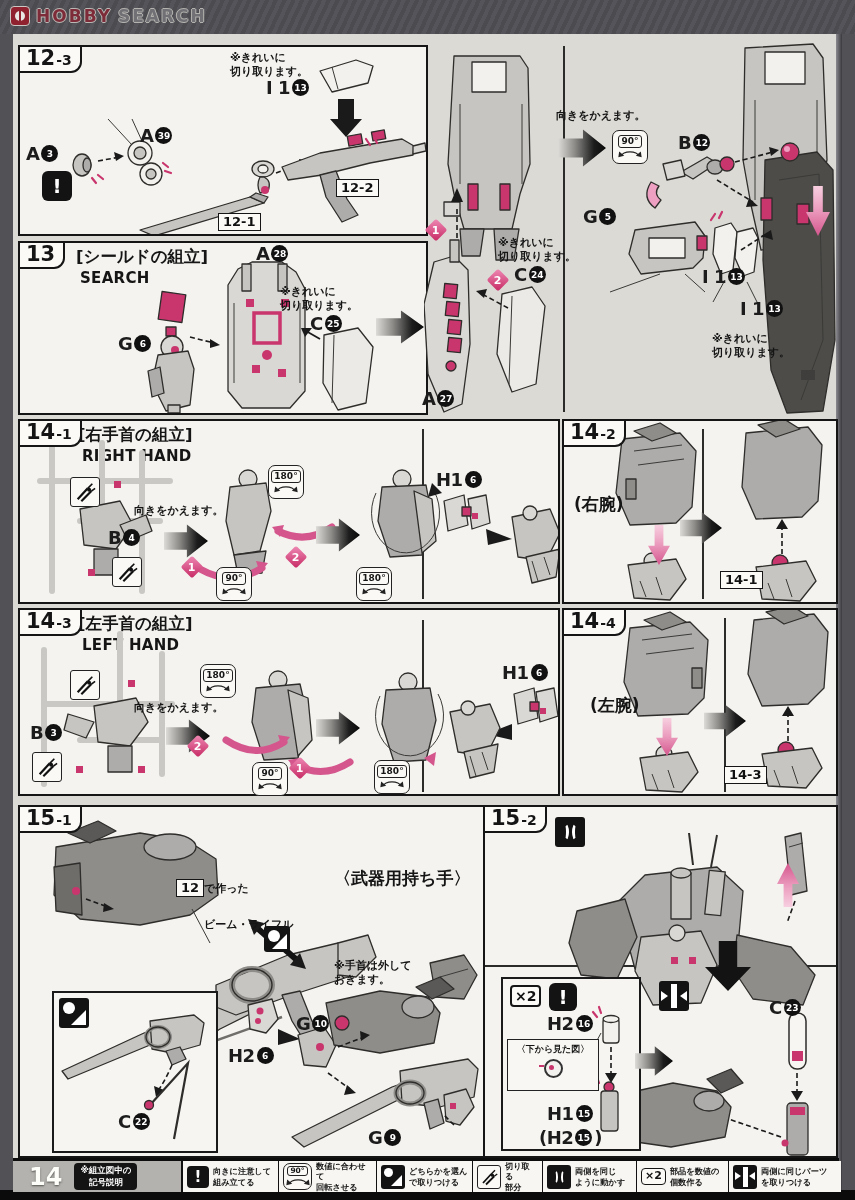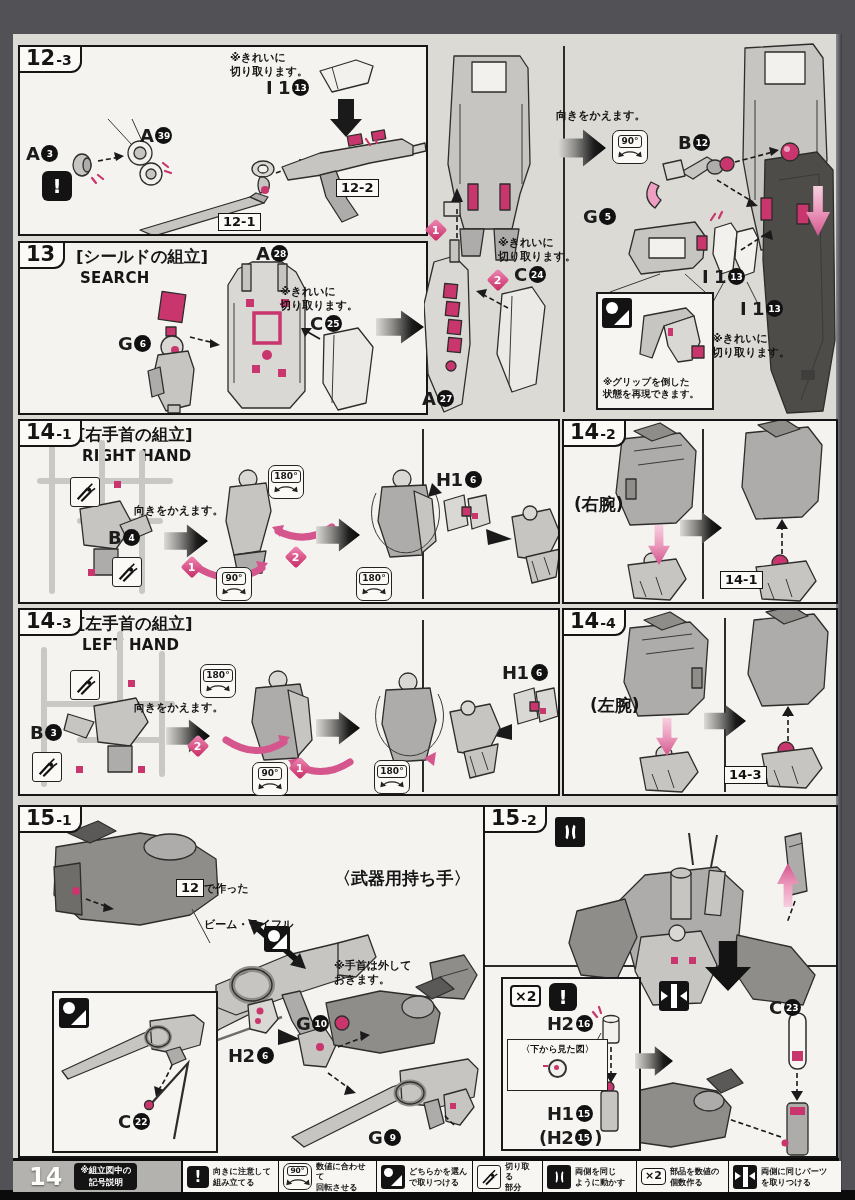--- a/index.html
+++ b/index.html
@@ -123,20 +123,27 @@
   .legendtitle{background:#141414;color:#fff;border-radius:4px;font-size:8.5px;line-height:1.3;
     padding:2px 6px;white-space:pre-line;text-align:center;font-weight:bold;margin-left:12px}
   .legend{flex:1;background:#f7f6f2;border-left:2px solid #111;display:flex;align-items:stretch}
   .lcell{display:flex;align-items:center;gap:4px;padding:0 4px;border-right:1.8px solid #111;box-sizing:border-box;flex:none}
   .ltext{font-size:8.2px;font-weight:bold;white-space:pre-line;line-height:1.3}
 </style>
 </head>
 <body>
 
 <div id="canvas">
+  <div class="topbar">
+    <div class="logo">
+      <div class="logoic"></div>
+      <span class="logo-hobby">HOBBY</span>
+      <span class="logo-search">SEARCH</span>
+    </div>
+  </div>
   <div class="page"></div>
   <div class="edge-r"></div>
   <div class="ghost" style="left:60px;top:440px;width:360px;height:150px;background:#5a7fae"></div>
   <div class="ghost" style="left:540px;top:850px;width:260px;height:200px;background:#b05a7f"></div>
   <div class="ghost" style="left:80px;top:650px;width:300px;height:120px;background:#5aa0a8"></div>
 
   <div class="panel" style="left:18px;top:45px;width:410px;height:191px">
     <div class="stepbadge" style="left:-2px;top:-2px">
         <span class="sb-main">12</span>
         <span class="sb-sub">-3</span>
@@ -343,31 +350,20 @@
   <div class="plabel" style="left:702px;top:266px">
       <span class="pl-l">I 1</span>
       <span class="pl-c">13</span>
     </div>
   <div class="plabel" style="left:740px;top:298px">
       <span class="pl-l">I 1</span>
       <span class="pl-c">13</span>
     </div>
   <div class="note" style="left:712px;top:332px">※きれいに
 切り取ります。</div>
-  <div class="cobox" style="left:596px;top:292px;width:118px;height:118px">
-    <div class="choice" style="left:4px;top:4px;width:30px;height:30px"></div>
-    <svg class="ill" style="left:36px;top:8px" width="78" height="72" viewBox="0 0 78 72">
-      <polygon class="s2 ln" points="10,14 52,6 60,14 30,24 18,56 6,52"></polygon>
-      <polygon class="s1 ln" points="30,24 60,14 66,40 58,58 44,60 34,44"></polygon>
-      <rect class="pk ln" x="58" y="44" width="12" height="12"></rect>
-      <rect class="pk" x="34" y="26" width="5" height="8"></rect>
-    </svg>
-    <div class="note sm" style="left:5px;top:82px">※グリップを倒した
-状態を再現できます。</div>
-  </div>
   <div class="pka" style="left:806px;top:186px;width:24px;height:50px"></div>
 
   <div class="panel" style="left:18px;top:419px;width:542px;height:185px">
     <div class="stepbadge" style="left:-2px;top:-2px">
         <span class="sb-main">14</span>
         <span class="sb-sub">-1</span>
       </div>
     <div class="ptitle" style="left:58px;top:3px">[右手首の組立]</div>
     <div class="psub" style="left:62px;top:26px">RIGHT HAND</div>
     <svg class="ill" style="left:0;top:0" width="538" height="181" viewBox="0 0 538 181">
@@ -758,21 +754,21 @@
         <line class="pkt" x1="94" y1="38" x2="90" y2="33"></line>
           <line class="pkt" x1="98" y1="34" x2="96" y2="28"></line>
         <line class="dash" x1="108" y1="68" x2="108" y2="96"></line>
           <polygon class="ah" points="102,94 114,94 108,104"></polygon>
         <circle class="pk ln" cx="106" cy="108" r="5"></circle>
         <rect class="s2 ln" x="98" y="112" width="17" height="40" rx="3"></rect>
         <line class="pkt" x1="92" y1="108" x2="88" y2="103"></line>
           <line class="pkt" x1="96" y1="104" x2="94" y2="98"></line>
         <line class="thin" x1="84" y1="80" x2="98" y2="54"></line>
       </svg>
-      <div class="bvbox" style="left:4px;top:60px;width:101px;height:52px">
+      <div class="bvbox" style="left:4px;top:60px;width:92px;height:52px">
         <span>〈下から見た図〉</span>
         <div class="bvc"></div>
       </div>
       <div class="plabel" style="left:44px;top:124px">
           <span class="pl-l">H1</span>
           <span class="pl-c">15</span>
         </div>
       <div class="plabel" style="left:36px;top:148px">
           <span class="pl-l">(H2</span>
           <span class="pl-c">15</span>

